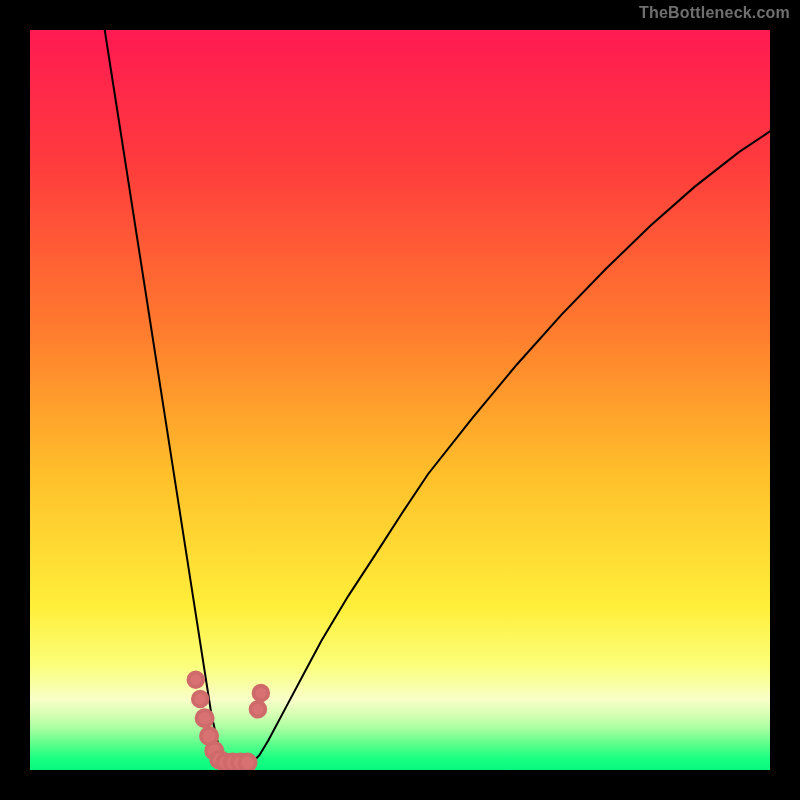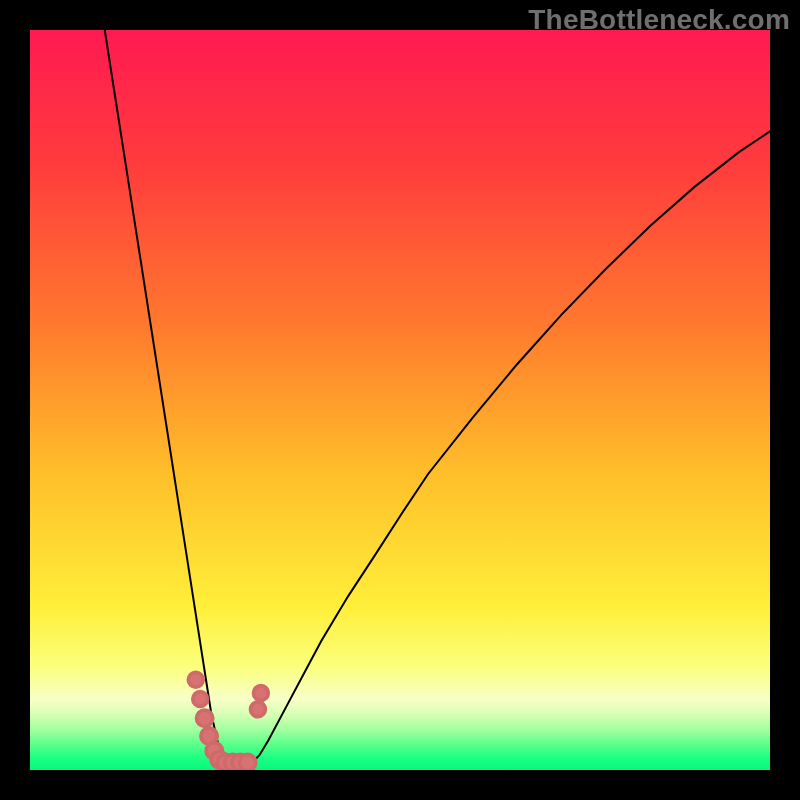--- a/index.html
+++ b/index.html
@@ -15,21 +15,21 @@
     position: absolute;
     top: 0; left: 0;
     width: 800px;
     height: 800px;
     background: #000;
   }
   .watermark {
     position: absolute;
     top: 4px;
     right: 10px;
-    font-size: 28px;
+    font-size: 16px;
     font-weight: 600;
     color: #6f6f6f;
     letter-spacing: 0.2px;
   }
   .plot-wrap {
     position: absolute;
     left: 30px;
     top: 30px;
     width: 740px;
     height: 740px;

